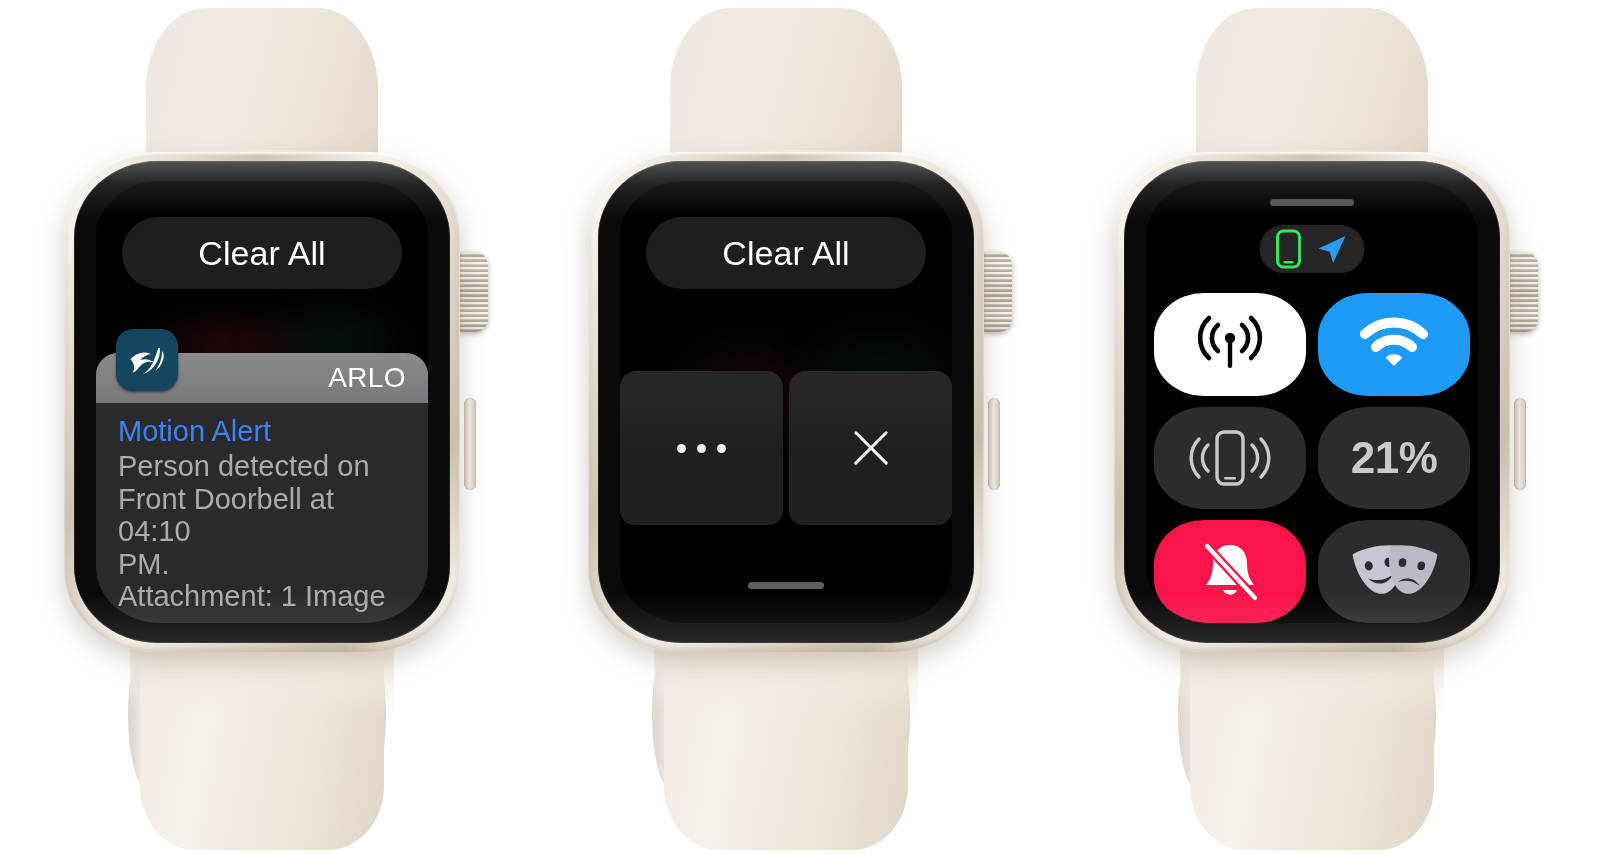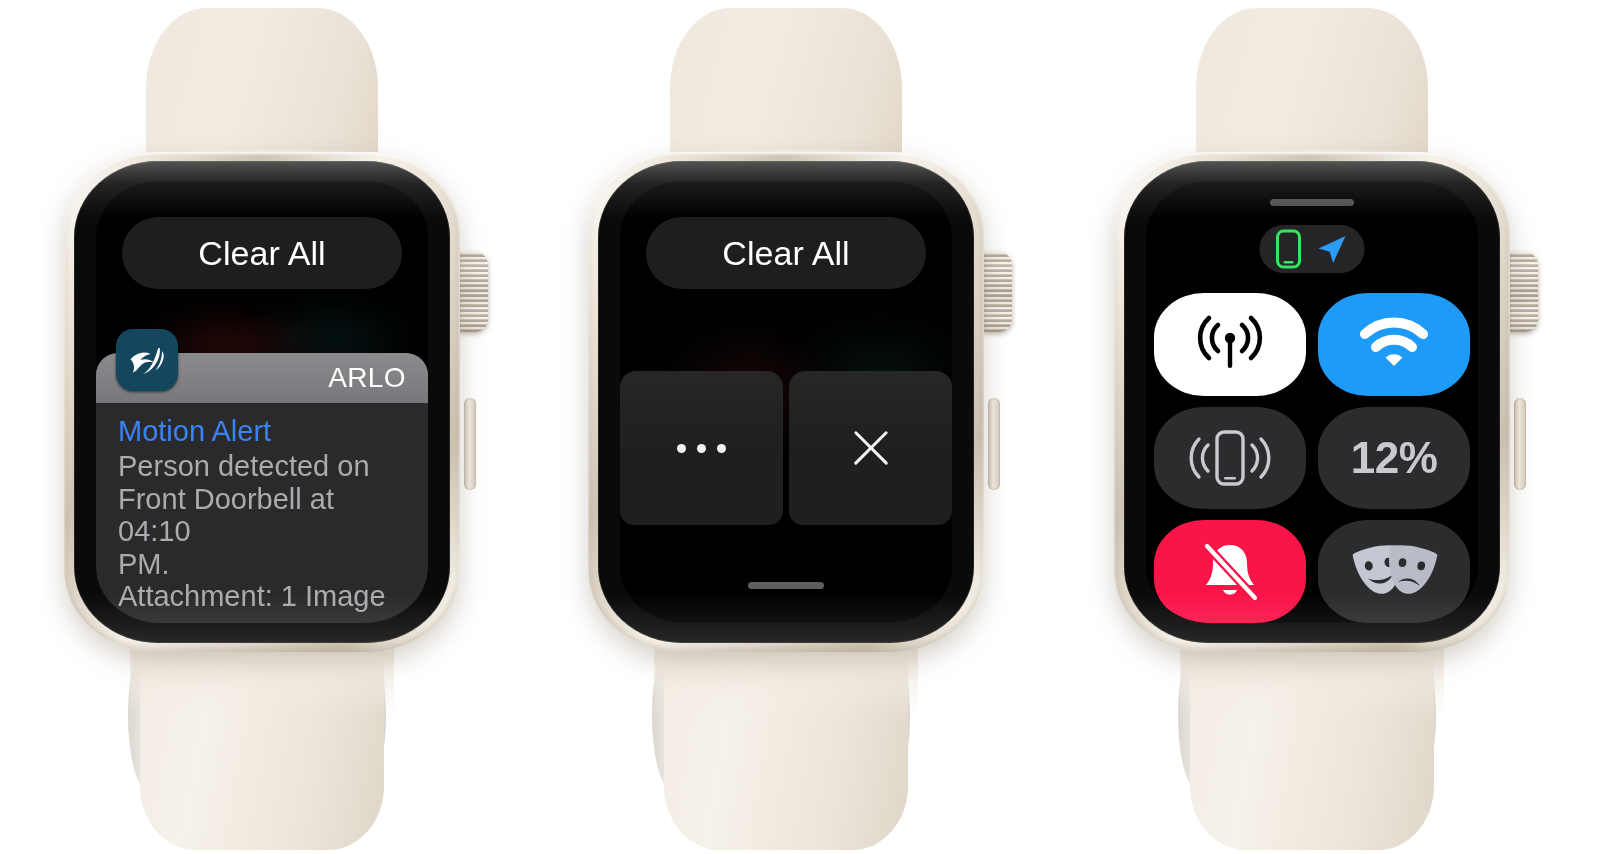--- a/index.html
+++ b/index.html
@@ -436,21 +436,21 @@
                 <g fill="none" stroke="#c9c9ce" stroke-width="3.4" stroke-linecap="round">
                   <path d="M26 20 A18 18 0 0 0 26 46"></path>
                   <path d="M70 20 A18 18 0 0 1 70 46"></path>
                   <path d="M17 14 A27 27 0 0 0 17 52"></path>
                   <path d="M79 14 A27 27 0 0 1 79 52"></path>
                 </g>
               </svg>
             </div>
 
             <div class="cc-tile">
-              <span class="pct">12%</span>
+              <span class="pct">21%</span>
             </div>
 
             <div class="cc-tile red">
               <svg width="70" height="72" viewBox="0 0 70 72">
                 <path d="M35 9 C24.5 9 18 16.5 18 27 C18 38 15 44 11 49 L59 49 C55 44 52 38 52 27 C52 16.5 45.5 9 35 9 Z" fill="#fff"></path>
                 <path d="M28 54 A7.6 7.6 0 0 0 42 54 Z" fill="#fff"></path>
                 <line x1="12" y1="10" x2="60" y2="62" stroke="#fa1448" stroke-width="9" stroke-linecap="round"></line>
                 <line x1="12" y1="10" x2="60" y2="62" stroke="#fff" stroke-width="4.2" stroke-linecap="round"></line>
               </svg>
             </div>

